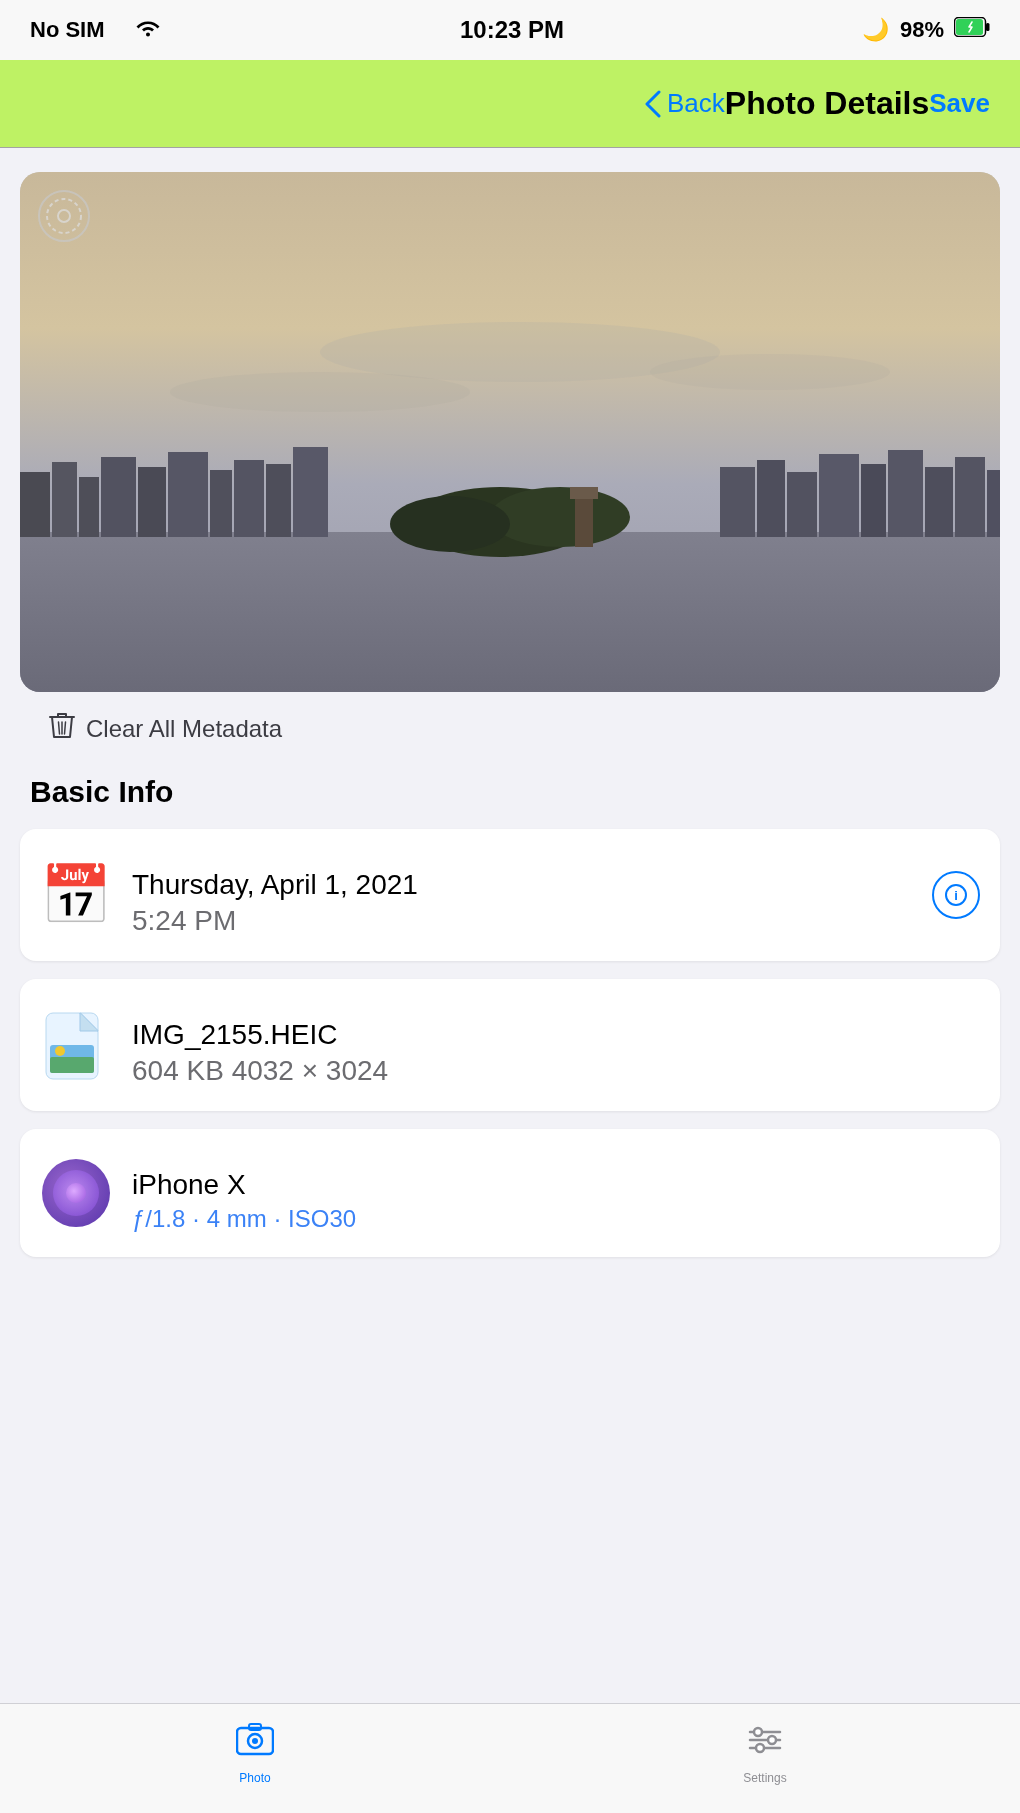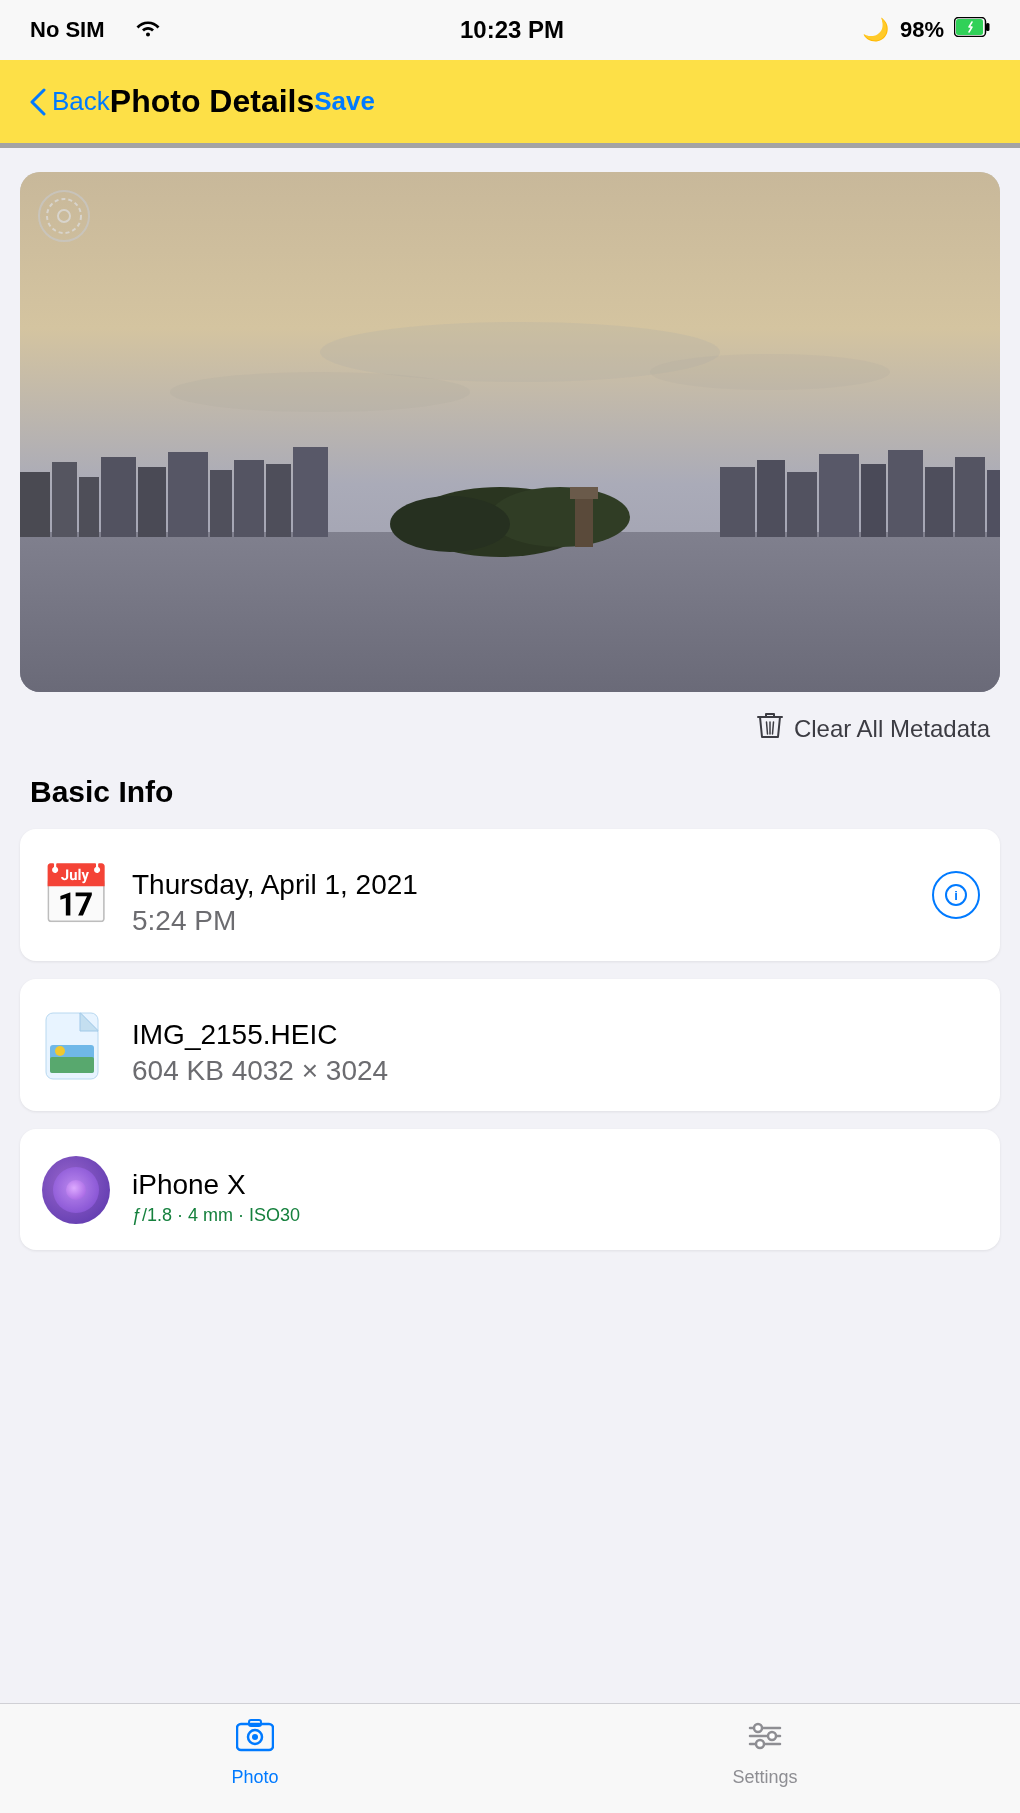--- a/index.html
+++ b/index.html
@@ -27,25 +27,25 @@
     }
     .status-left { display: flex; align-items: center; gap: 29px; }
     .status-center { font-size: 24px; font-weight: 600; }
     .status-right { display: flex; align-items: center; gap: 10px; font-size: 22px; }
     .wifi-icon { font-size: 22px; }
 
     
     .nav-bar {
       width: 100%;
       height: 88px;
-      background: #fde047;
-      border-bottom: 5px solid #a3a3a3;
-      display: flex;
-      align-items: center;
-      justify-content: flex-start;
+      background: #bef264;
+      border-bottom: 1px solid #a3a3a3;
+      display: flex;
+      align-items: center;
+      justify-content: flex-end;
       padding: 0 30px;
     }
     .nav-back {
       color: #007aff;
       font-size: 26px;
       display: flex;
       align-items: center;
       gap: 6px;
       cursor: pointer;
     }
@@ -81,22 +81,22 @@
       display: flex;
       align-items: center;
       justify-content: center;
       color: rgba(220,220,220,0.8);
       font-size: 24px;
     }
 
     
     .clear-metadata-row {
       display: flex;
-      justify-content: flex-end;
-      padding: 18px 30px;
+      justify-content: flex-start;
+      padding: 18px 48px;
     }
     .clear-metadata-btn {
       display: flex;
       align-items: center;
       gap: 10px;
       color: #3c3c43;
       font-size: 24px;
       cursor: pointer;
     }
     .trash-icon { font-size: 26px; }
@@ -204,38 +204,38 @@
       flex: 1;
       display: flex;
       flex-direction: column;
       align-items: center;
       justify-content: center;
       gap: 6px;
       cursor: pointer;
       padding-bottom: 10px;
     }
     .tab-icon { font-size: 34px; }
-    .tab-label { font-size: 18px; }
+    .tab-label { font-size: 12px; }
     .tab-active .tab-icon { color: #007aff; }
     .tab-active .tab-label { color: #007aff; }
     .tab-inactive .tab-icon { color: #8e8e93; }
     .tab-inactive .tab-label { color: #8e8e93; }
 
     
     .scene-svg {
       position: absolute;
       bottom: 0;
       left: 0;
       width: 100%;
       height: 100%;
     }
 
     .truncated-text {
-      color: #15803d;
-      font-size: 18px;
+      color: #3b82f6;
+      font-size: 24px;
     }
   </style>
 </head>
 <body>
 
 <div class="status-bar">
   <div class="status-left">
     <span>No SIM</span>
     <span class="wifi-icon">
       <svg width="28" height="22" viewBox="0 0 28 22" fill="none">

